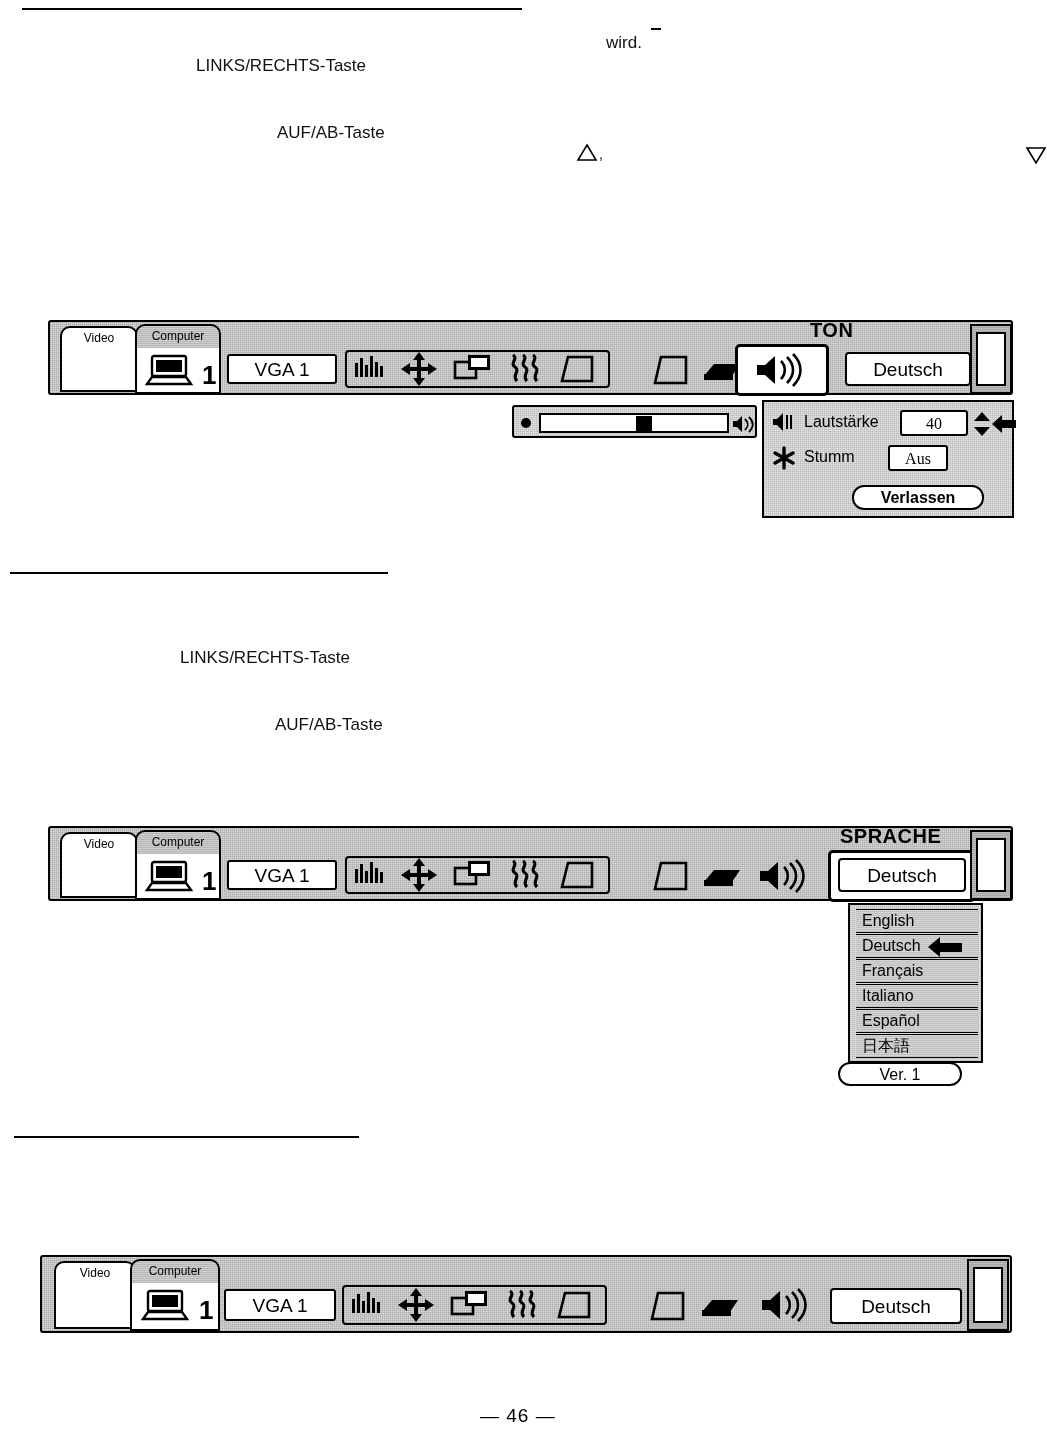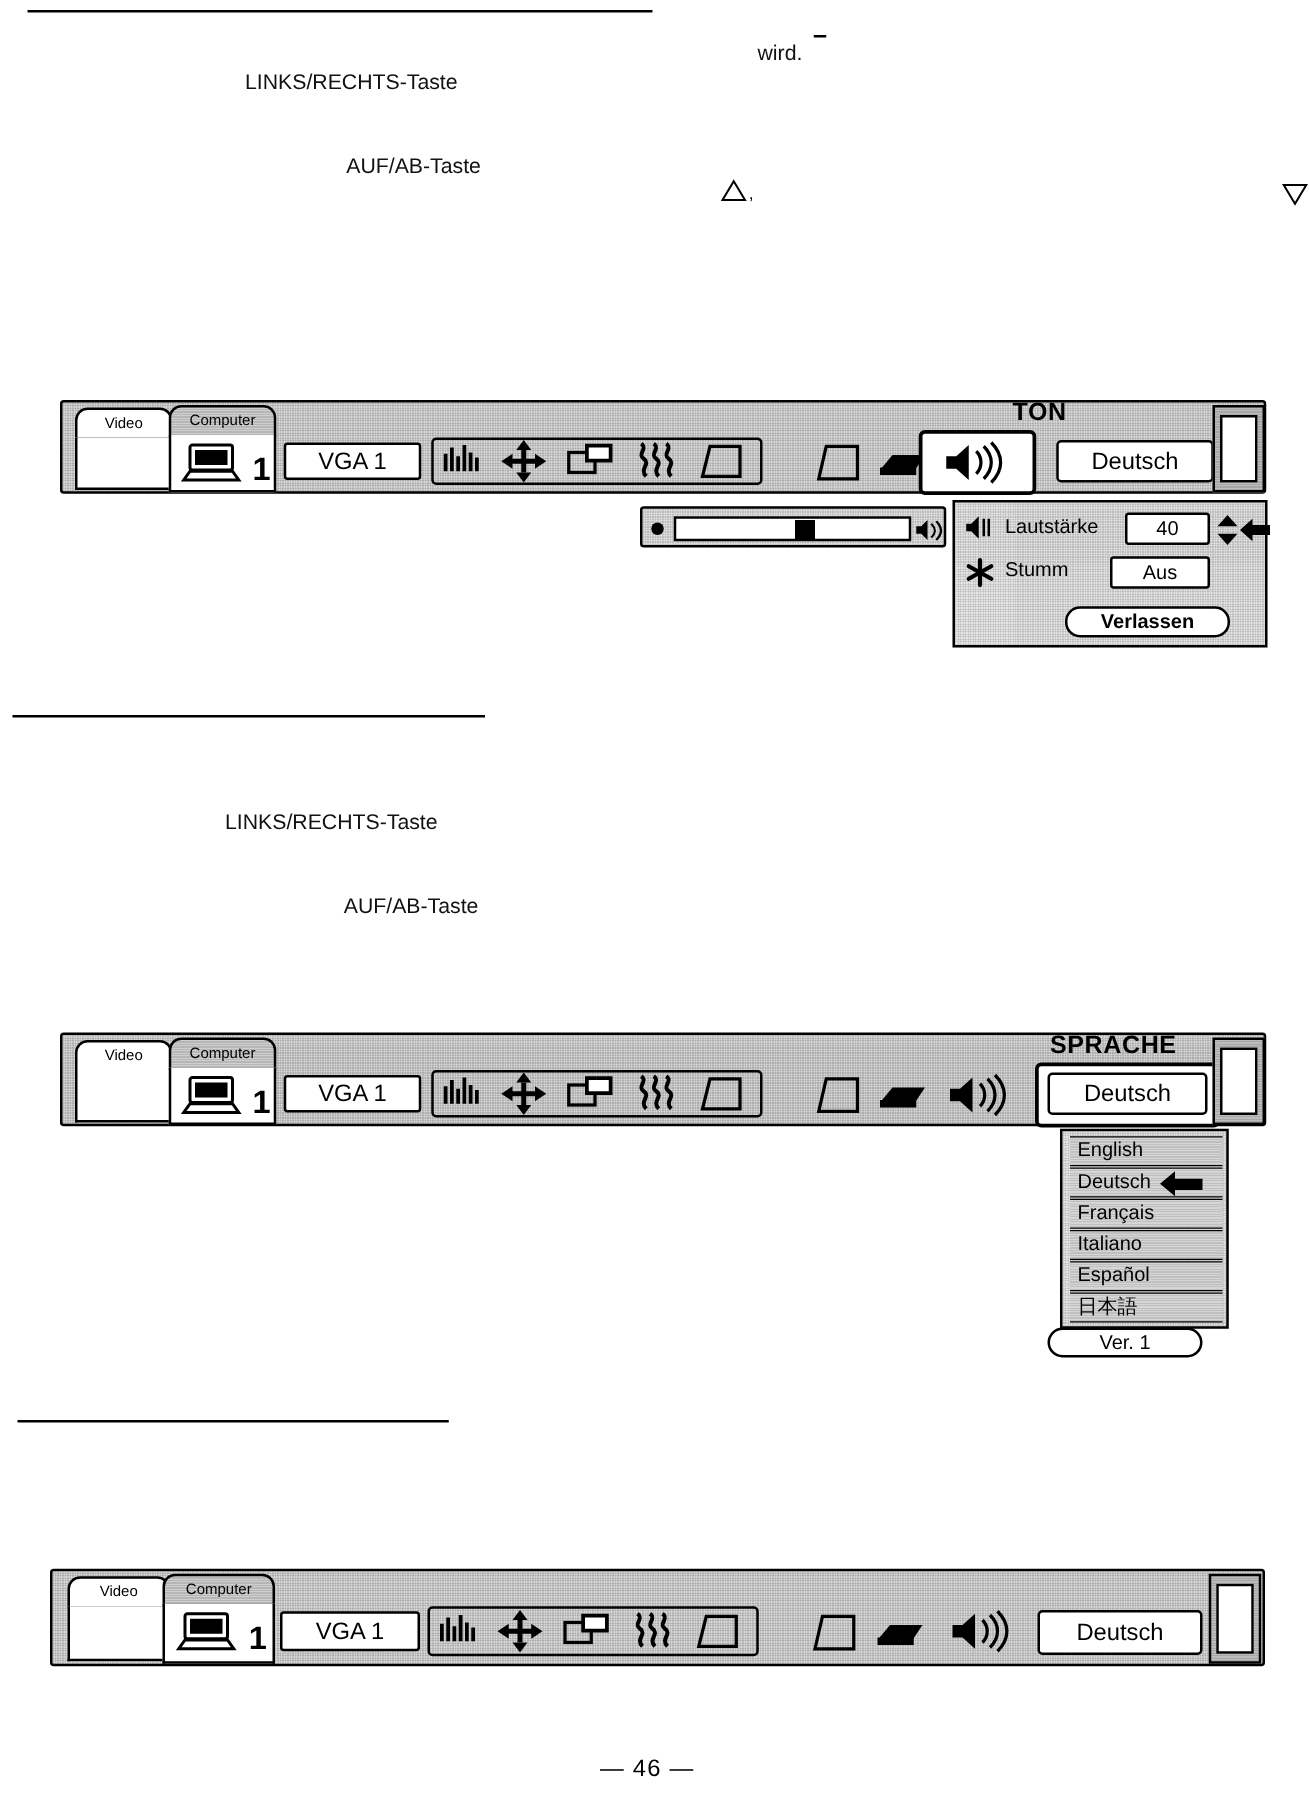--- a/index.html
+++ b/index.html
@@ -94,20 +94,21 @@
     border-radius: 4px;
   }
   .valuebox {
     position: absolute;
     box-sizing: border-box;
     border: 2px solid #000;
     background: #ffffff;
     text-align: center;
     font-size: 16px;
     border-radius: 3px;
+    font-family: Liberation Serif, serif;
   }
   .hlbox {
     position: absolute;
     box-sizing: border-box;
     border: 3px solid #000;
     border-radius: 5px;
     background: #ffffff;
   }
   .rowlabel {
     position: absolute;
@@ -353,21 +354,21 @@
   <div class="icon" style="left:8px; top:44px;">
     <svg width="24" height="24" viewBox="0 0 24 24">
       <g stroke="#000" stroke-width="3.4" stroke-linecap="round">
         <line x1="12" y1="2" x2="12" y2="22"></line>
         <line x1="3" y1="7" x2="21" y2="17"></line>
         <line x1="21" y1="7" x2="3" y2="17"></line>
       </g>
     </svg>
   </div>
   <div class="rowlabel" style="left:40px; top:46px;">Stumm</div>
-  <div class="valuebox" style="left:124px; top:43px; width:80px; height:26px; line-height:24px;">
+  <div class="valuebox" style="left:124px; top:43px; width:60px; height:26px; line-height:24px;">
     <span>Aus</span>
   </div>
 
   <div class="pill" style="left:88px; top:83px; width:132px; height:25px; line-height:22px;font-weight:bold;">
     <span>Verlassen</span>
   </div>
 </div>
 
 <div class="hr" style="left:10px; top:572px; width:378px;"></div>
 

